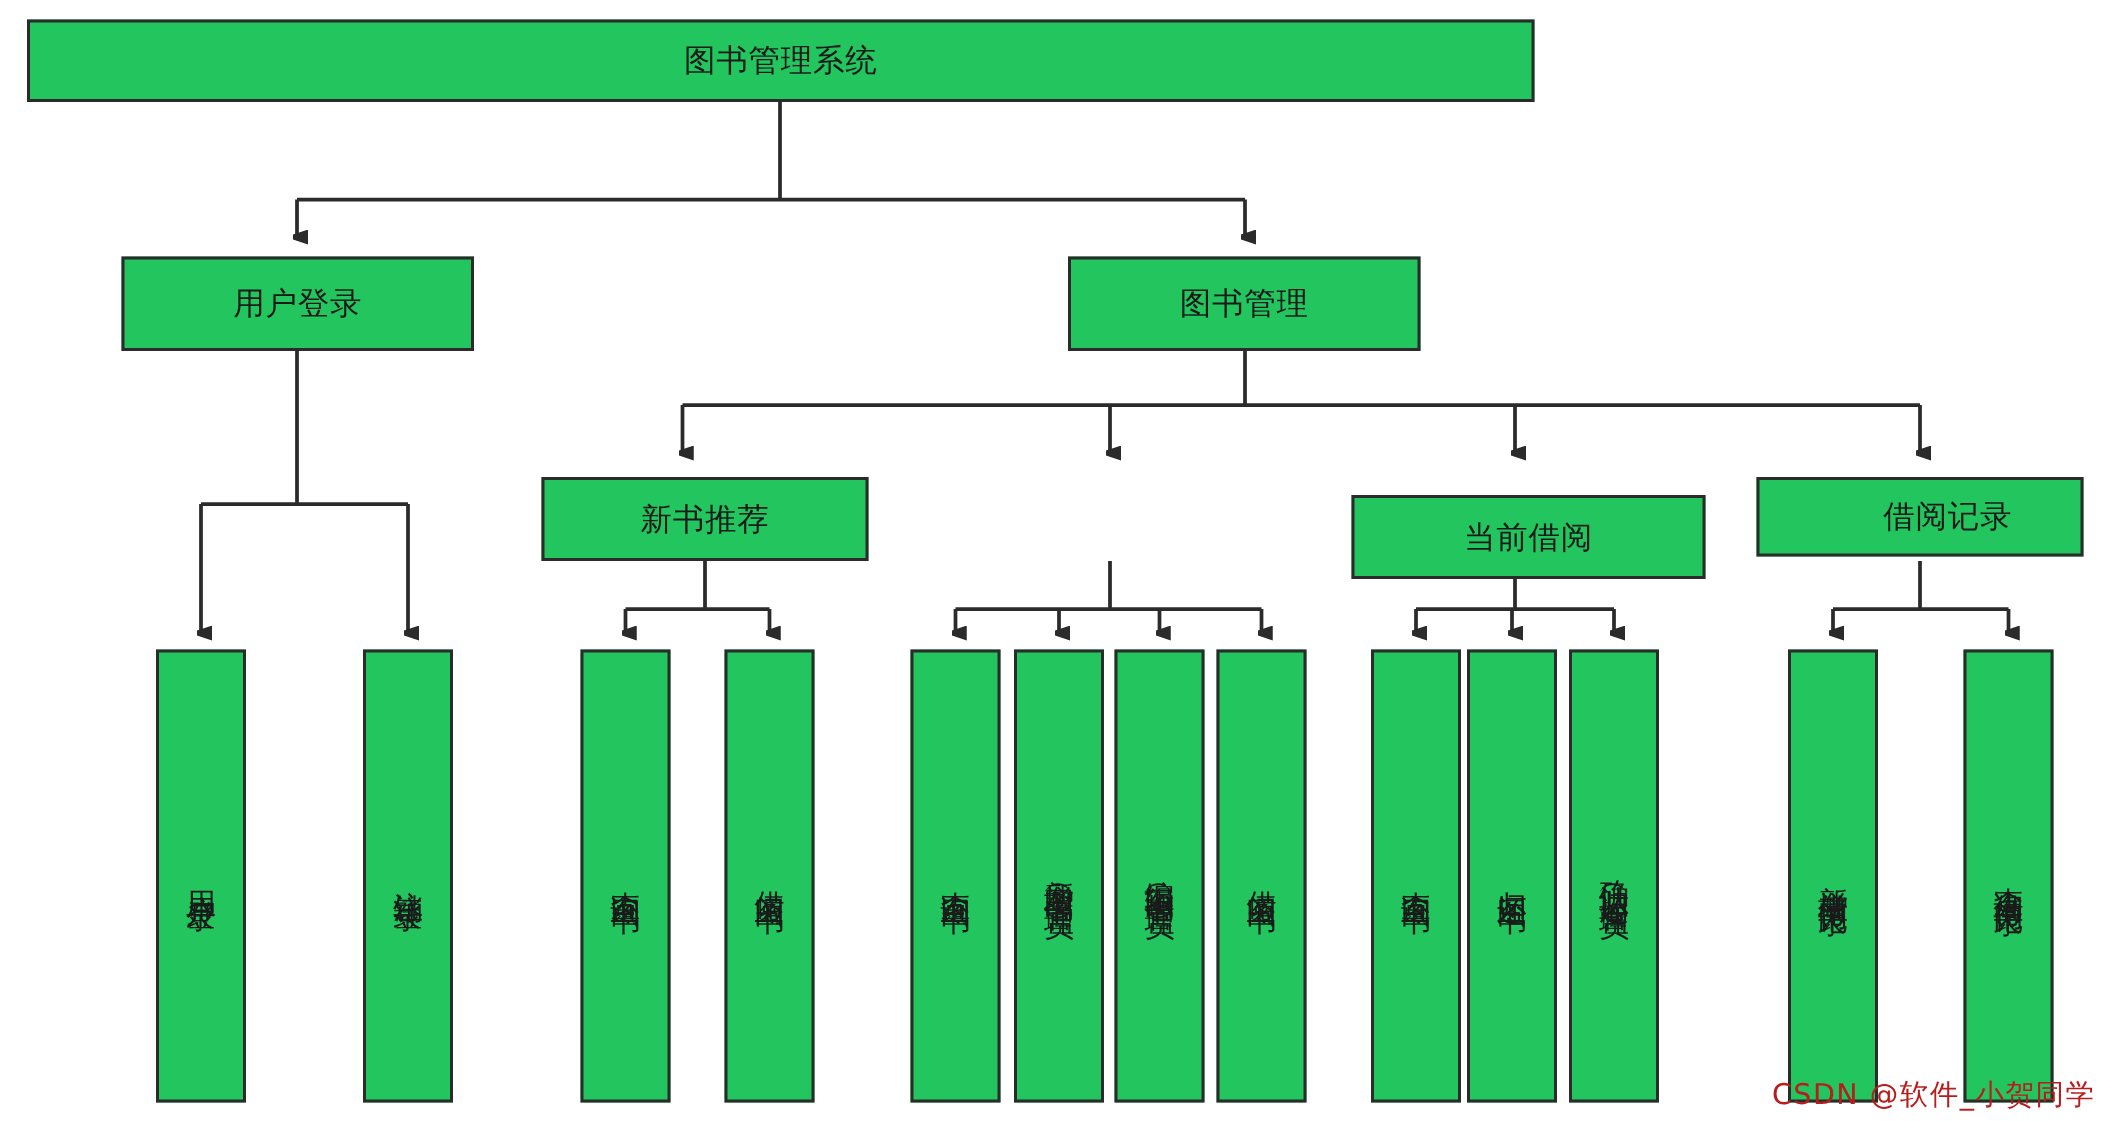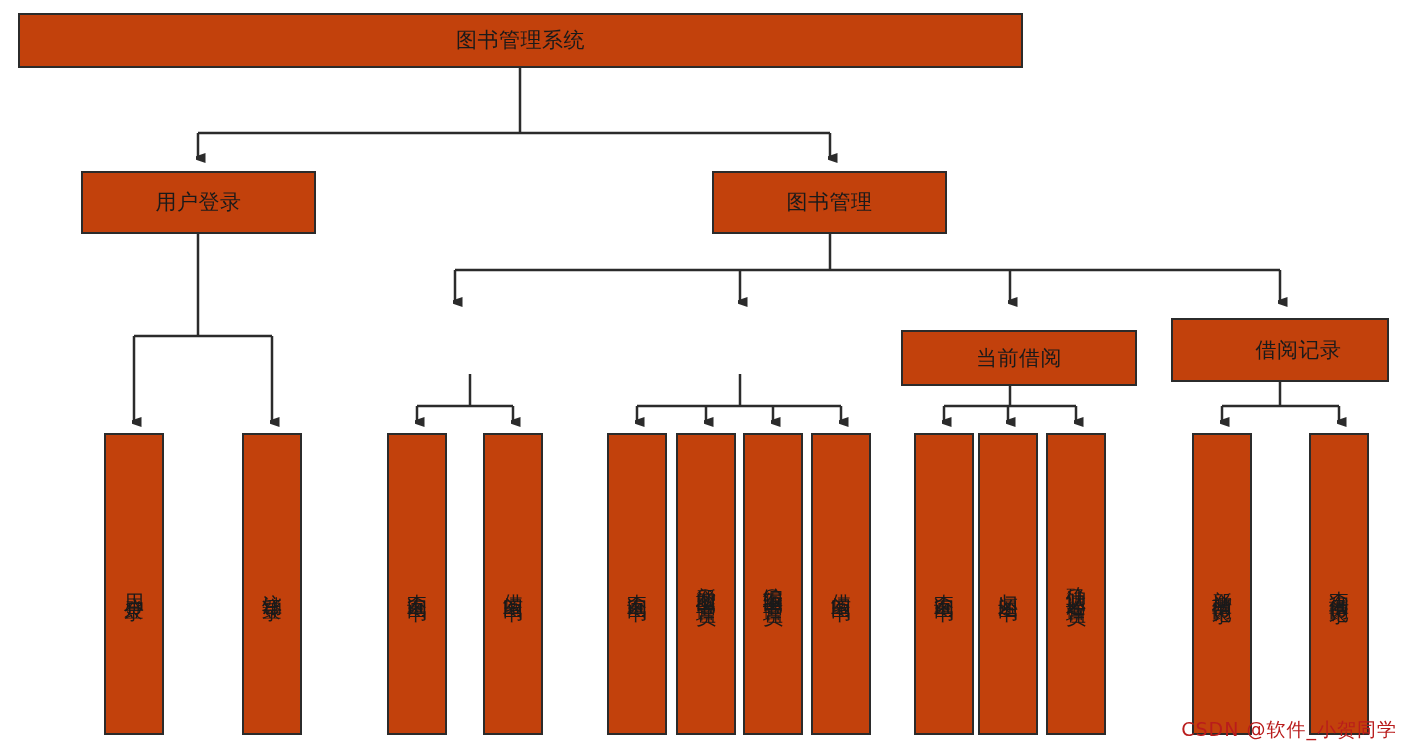--- a/index.html
+++ b/index.html
@@ -20,21 +20,21 @@
   #edges {
     position: absolute;
     left: 0;
     top: 0;
     width: 1405px;
     height: 747px;
   }
   .node {
     position: absolute;
     box-sizing: border-box;
-    background: #c2410c;
+    background: #22c55e;
     border: 2.5px solid #2b2b2b;
     display: flex;
     align-items: center;
     justify-content: center;
     z-index: 3;
   }
   .node-label {
     color: #1a1a1a;
     font-size: 21px;
     line-height: 1.15;
@@ -129,27 +129,30 @@
   </div>
 
   <div class="node" style="left:81px; top:171px; width:235px; height:63px;">
     <span class="node-label">用户登录</span>
   </div>
 
   <div class="node" style="left:712px; top:171px; width:235px; height:63px;">
     <span class="node-label">图书管理</span>
   </div>
 
+  <div class="node" style="left:361px; top:318px; width:218px; height:56px;">
+    <span class="node-label">新书推荐</span>
+  </div>
 
 
   <div class="node" style="left:901px; top:318px; width:236px; height:56px;margin-top:12px;">
     <span class="node-label">当前借阅</span>
   </div>
 
-  <div class="node" style="left:1171px; top:318px; width:218px; height:64px;padding-left:37px;">
+  <div class="node" style="left:1171px; top:318px; width:218px; height:53px;padding-left:37px;">
     <span class="node-label">借阅记录</span>
   </div>
 
   <div class="node vertical" style="left:104px; top:433px; width:60px; height:302px;">
     <span class="node-label">用户登录</span>
   </div>
 
   <div class="node vertical" style="left:242px; top:433px; width:60px; height:302px;">
     <span class="node-label">注销登录</span>
   </div>

